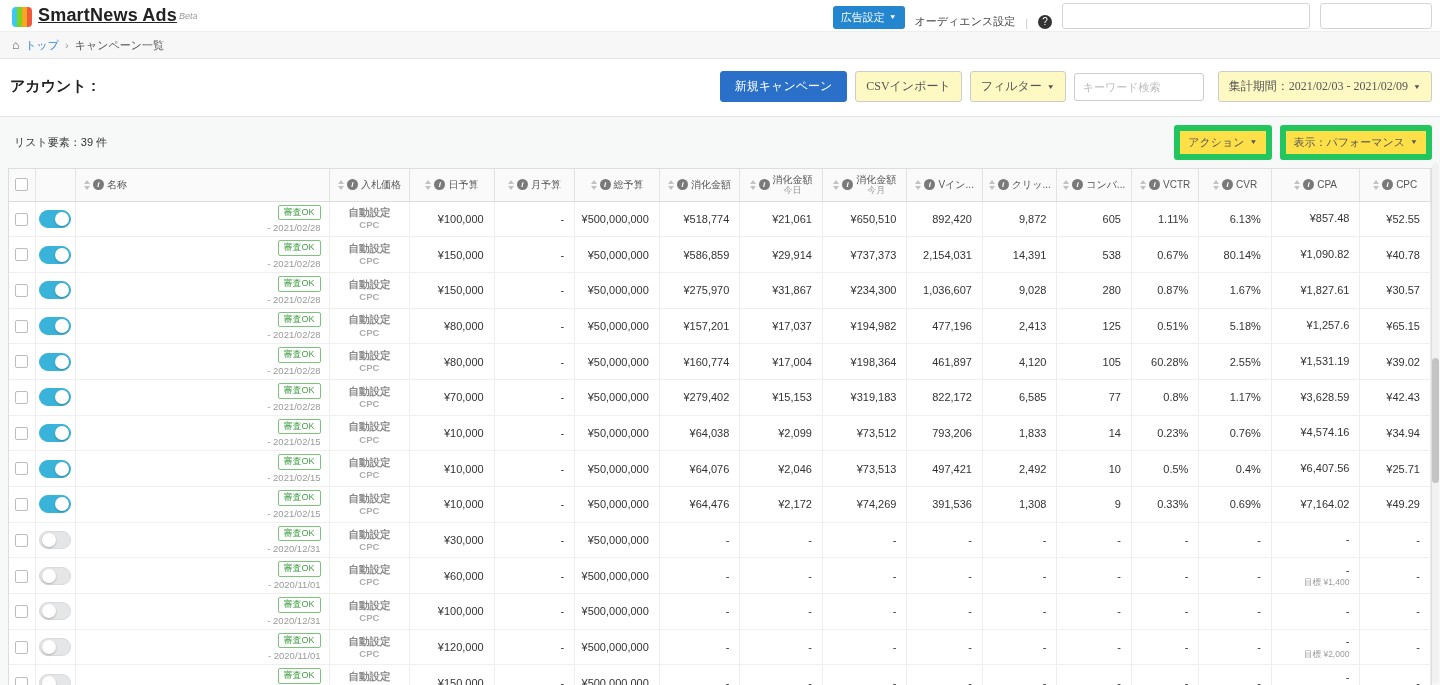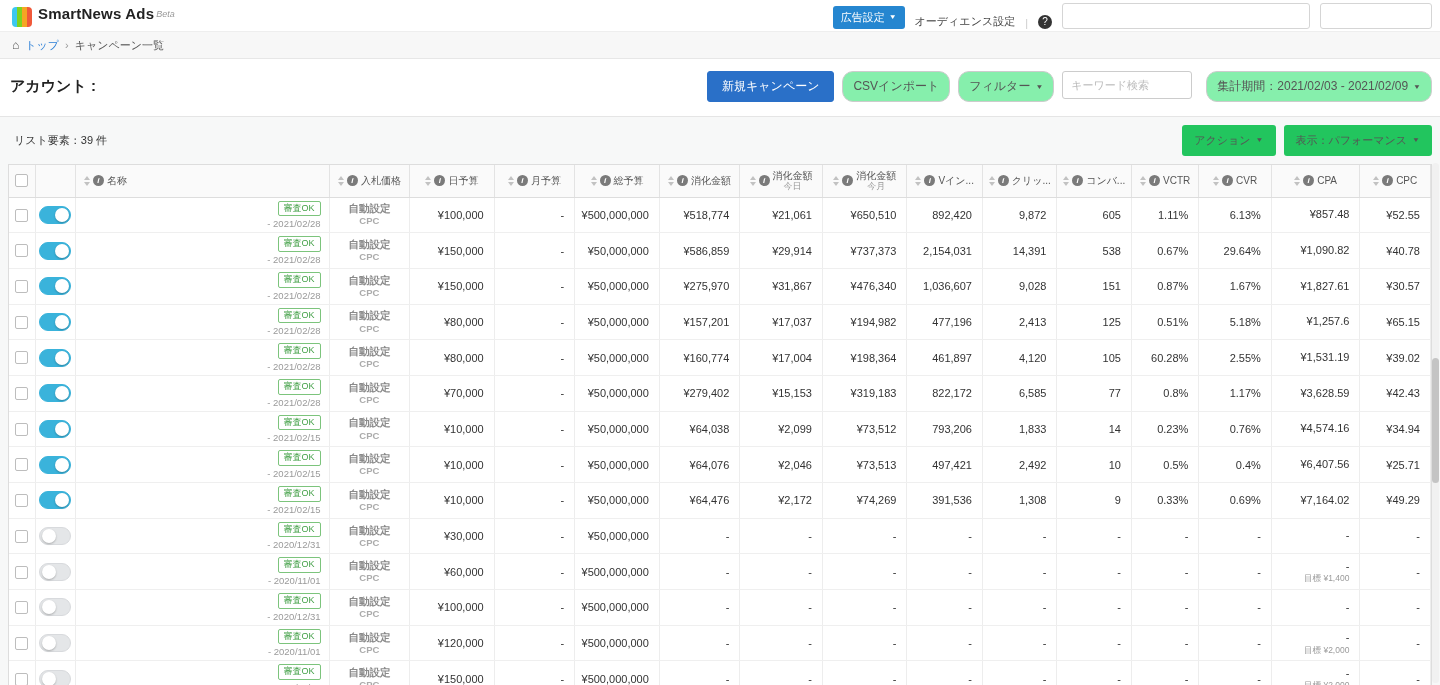--- a/index.html
+++ b/index.html
@@ -5,21 +5,21 @@
   * { margin:0; padding:0; box-sizing:border-box; }
   html,body { width:1440px; height:685px; overflow:hidden; background:#fff;
     font-family:"Liberation Sans","DejaVu Sans",sans-serif; color:#333; }
 
   
   .topbar { height:32px; background:#fff; display:flex; align-items:center;
     justify-content:space-between; padding:0 8px 0 12px; border-bottom:1px solid #eee; }
   .logo-wrap { display:flex; align-items:flex-start; gap:6px; }
   .logo-mark { width:20px; height:20px; border-radius:4px; margin-top:2px;
     background:linear-gradient(90deg,#3cc8f0 0 25%,#7ed321 25% 50%,#f5a623 50% 75%,#f0593a 75% 100%); }
-  .logo-text { font-size:15px; font-weight:bold; color:#222; letter-spacing:.2px; }
+  .logo-text { font-size:18px; font-weight:bold; color:#222; letter-spacing:.2px;text-decoration:underline; }
   .logo-beta { font-size:9px; color:#999; font-style:italic; position:relative; top:-2px; margin-left:2px; }
   .top-right { display:flex; align-items:flex-end; gap:10px; }
   .btn-blue-sm { background:#2586d0; color:#fff; border:none; border-radius:3px;
     font-size:11px; padding:4px 8px; cursor:pointer; display:flex; align-items:center; gap:4px; }
   .top-link { font-size:11px; color:#444; cursor:pointer; }
   .top-divider { color:#ccc; font-size:11px; }
   .help-circle { width:14px; height:14px; border-radius:50%; background:#333; color:#fff;
     font-size:10px; display:flex; align-items:center; justify-content:center; cursor:pointer; }
   .top-box1 { width:248px; height:26px; border:1px solid #d5d5d5; border-radius:3px; background:#fff; }
   .top-box2 { width:112px; height:26px; border:1px solid #d5d5d5; border-radius:3px; background:#fff; }
@@ -29,37 +29,37 @@
     display:flex; align-items:center; gap:6px; padding:0 12px; font-size:11px; }
   .bc-home { color:#555; font-size:12px; }
   .bc-link { color:#2b7fd6; cursor:pointer; }
   .bc-sep { color:#999; }
   .bc-current { color:#555; }
 
   
   .title-row { display:flex; align-items:center; justify-content:space-between;
     padding:12px 8px 14px 10px; background:#fff; }
   .page-title { font-size:15px; font-weight:bold; color:#222; }
-  .title-actions { display:flex; align-items:flex-start; gap:8px; }
+  .title-actions { display:flex; align-items:center; gap:8px; }
   .btn-primary { background:#2a70c8; color:#fff; border:1px solid #2a70c8; border-radius:3px;
     font-size:12px; padding:6px 14px; cursor:pointer; }
-  .btn-white { background:#86efac; color:#555; border:1px solid #ccc; border-radius:11px;
-    font-size:12px; padding:6px 10px; cursor:pointer; display:flex; align-items:center; gap:5px; }
+  .btn-white { background:#fef9c3; color:#555; border:1px solid #ccc; border-radius:3px;
+    font-size:12px; padding:6px 10px; cursor:pointer; display:flex; align-items:center; gap:5px;font-family:Liberation Serif, serif; }
   .caret { font-size:8px; color:inherit; transform:scaleY(.8); }
   .search-input { width:130px; height:28px; border:1px solid #ccc; border-radius:3px;
     font-size:11px; padding:0 8px; color:#333; }
   .search-input::placeholder { color:#bbb; }
   .date-range { margin-left:6px; }
 
   
   .content { border-top:1px solid #e5e5e5; background:#f7f8f8; min-height:558px; }
   .list-toolbar { display:flex; align-items:center; justify-content:space-between; padding:8px 8px 6px 14px;gap:22px; }
   .list-count { font-size:11px; color:#333; }
   .toolbar-right { display:flex; gap:8px; }
-  .btn-white-sm { background:#22c55e; color:#555; border:4px solid #22c55e; border-radius:3px;
+  .btn-white-sm { background:#fde047; color:#555; border:6px solid #22c55e; border-radius:3px;
     font-size:11px; padding:4px 8px; cursor:pointer; display:flex; align-items:center; gap:5px; }
 
   
   .table-wrap { margin:2px 8px 0 8px; background:#fff; border:1px solid #ddd; }
   table { border-collapse:collapse; table-layout:fixed; width:100%; }
   th,td { border-right:1px solid #ededed; overflow:hidden; white-space:nowrap; }
   thead th { background:#fafafa; border-bottom:1px solid #ddd; border-right:1px solid #e3e3e3;
     height:32px; font-weight:normal; font-size:10px; color:#555; padding:0 4px; }
   .th-inner { display:flex; align-items:center; justify-content:center; gap:3px; }
   .th-label-block { display:flex; flex-direction:column; align-items:center; line-height:1.15; }
@@ -412,21 +412,21 @@
     <td class="num">¥150,000</td>
     <td class="num">-</td>
     <td class="num">¥50,000,000</td>
     <td class="num">¥586,859</td>
     <td class="num">¥29,914</td>
     <td class="num">¥737,373</td>
     <td class="num">2,154,031</td>
     <td class="num">14,391</td>
     <td class="num">538</td>
     <td class="num">0.67%</td>
-    <td class="num">29.64%</td>
+    <td class="num">80.14%</td>
     <td class="cpa-cell">
       <div>¥1,090.82</div>
 
     </td>
     <td class="num">¥40.78</td>
   </tr>
 
   <tr>
     <td class="cell-check"><input type="checkbox" style=""></td>
     <td>
@@ -445,24 +445,24 @@
     </td>
     <td class="bid-cell">
       <div class="bid-type">自動設定</div>
       <div class="bid-method">CPC</div>
     </td>
     <td class="num">¥150,000</td>
     <td class="num">-</td>
     <td class="num">¥50,000,000</td>
     <td class="num">¥275,970</td>
     <td class="num">¥31,867</td>
-    <td class="num">¥476,340</td>
+    <td class="num">¥234,300</td>
     <td class="num">1,036,607</td>
     <td class="num">9,028</td>
-    <td class="num">151</td>
+    <td class="num">280</td>
     <td class="num">0.87%</td>
     <td class="num">1.67%</td>
     <td class="cpa-cell">
       <div>¥1,827.61</div>
 
     </td>
     <td class="num">¥30.57</td>
   </tr>
 
   <tr>

